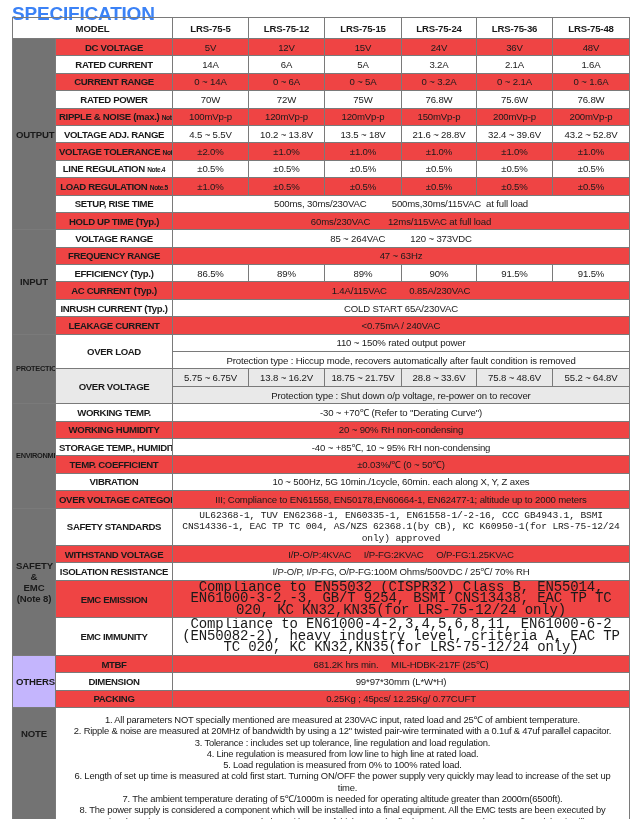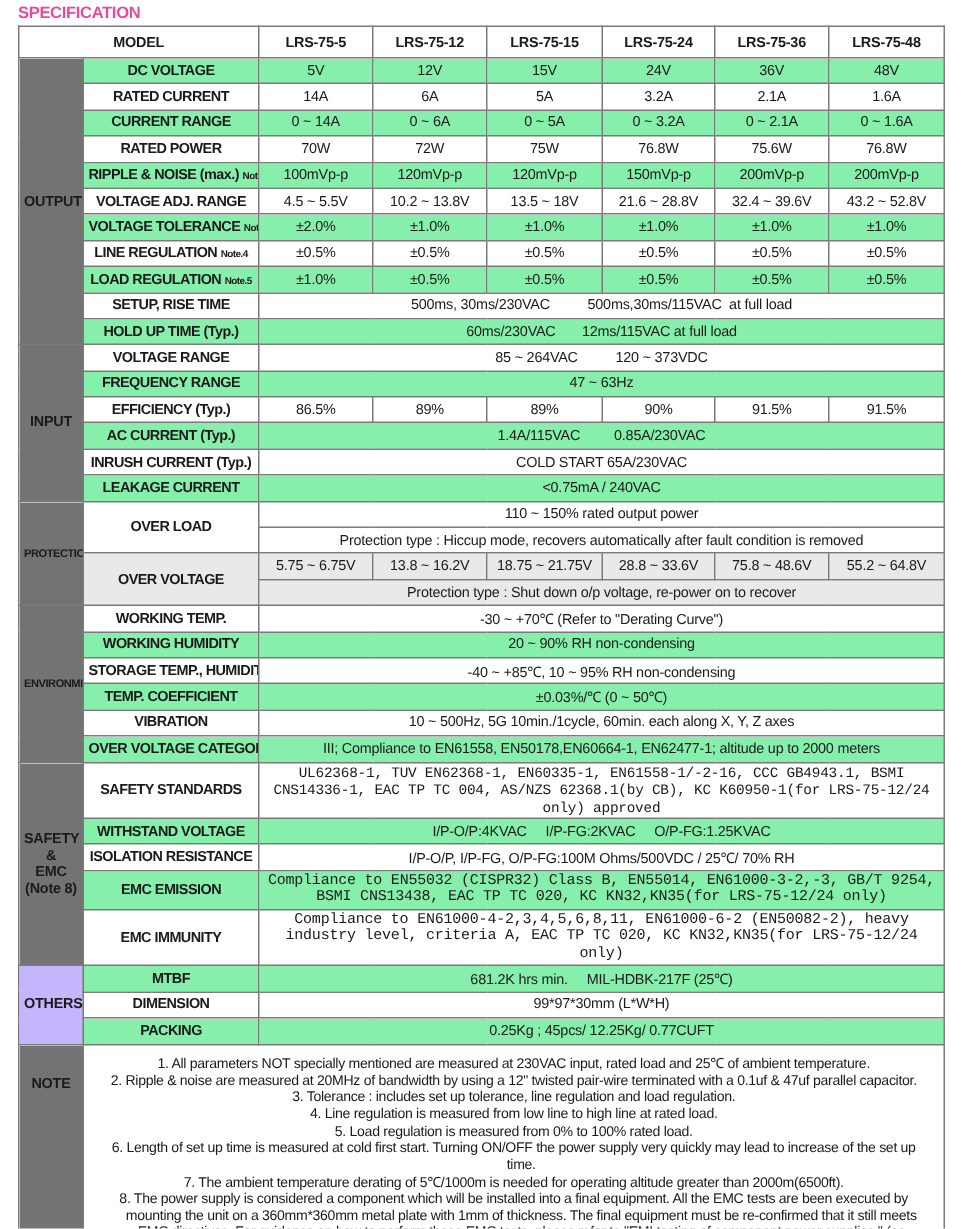--- a/index.html
+++ b/index.html
@@ -1,32 +1,32 @@
 <!DOCTYPE html>
 <html><head>
 <meta charset="utf-8">
 <style>
   html, body { margin: 0; padding: 0; background: #ffffff; }
   body { width: 644px; height: 819px; position: relative; overflow: hidden;
          font-family: "Liberation Sans", sans-serif; color: #1a1a1a; }
-  .title { position: absolute; left: 12px; top: 3px; font-size: 11px; font-weight: bold;
-           letter-spacing: -0.2px; color: #ec4899; }
+  .title { position: absolute; left: 12px; top: 3px; font-size: 19px; font-weight: bold;
+           letter-spacing: -0.2px; color: #3b82f6; }
   table.spec { position: absolute; left: 12px; top: 17px; width: 617px;
                border-collapse: collapse; table-layout: fixed; font-size: 9.6px; text-align: center; }
   table.spec td { border: 1px solid #7a7a7a; padding: 0 3px; height: 16.4px;
                   vertical-align: middle; white-space: nowrap; overflow: hidden;
                   letter-spacing: -0.15px; }
   table.spec td.grp { font-weight: bold; font-size: 9.6px; background: #737373; white-space: normal; }
   table.spec td.grp.small { font-size: 7.4px; letter-spacing: -0.3px; }
   table.spec td.lbl { font-weight: bold; letter-spacing: -0.35px; }
   table.spec td.lbl .note { font-size: 6.6px; }
   table.spec tr.hdr td { font-weight: bold; height: 20px; }
-  table.spec tr.sh td.lbl, table.spec tr.sh td.val { background: #86efac; }
+  table.spec tr.sh td.lbl, table.spec tr.sh td.val { background: #ef4444; }
   table.spec td.val.wrap { white-space: normal; line-height: 11.5px; padding-top: 1px; padding-bottom: 1px; font-family: Liberation Mono, monospace; }
-  table.spec td.sub { font-size: 10px; }
+  table.spec td.sub { font-size: 14px; }
   table.spec td.sh2 { background: #e9e9e9; }
   table.spec td.notes { white-space: normal; font-size: 9.4px; line-height: 11.3px;
                         padding: 2px 4px 4px 4px; vertical-align: top; letter-spacing: -0.2px; }
   .notes ol { margin: 4px; padding: 0; list-style: none; }
   .notes li { padding-left: 10px; text-indent: -10px; }
   table.spec td.grp.notegrp { vertical-align: top; padding-top: 20px; }
 </style>
 </head>
 <body>
 

